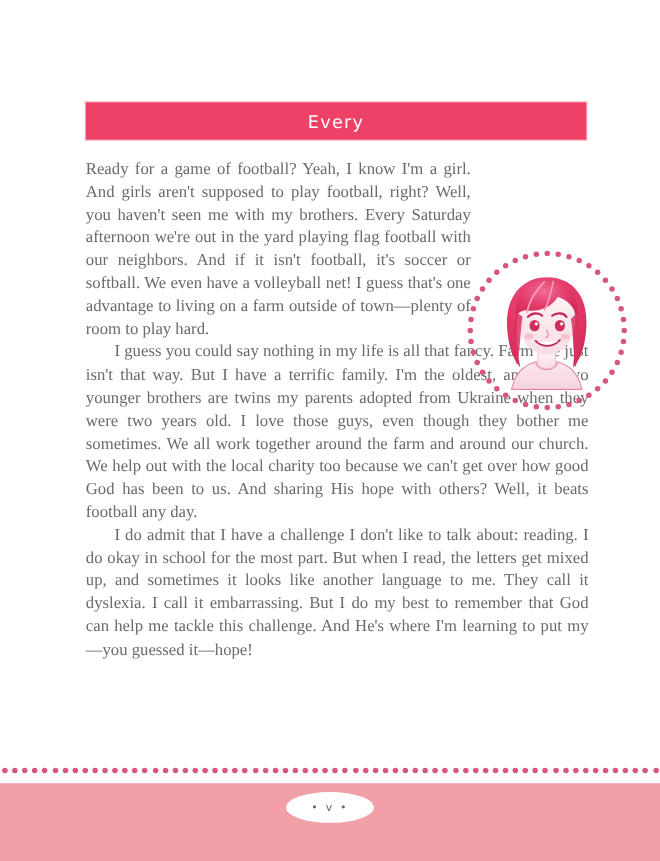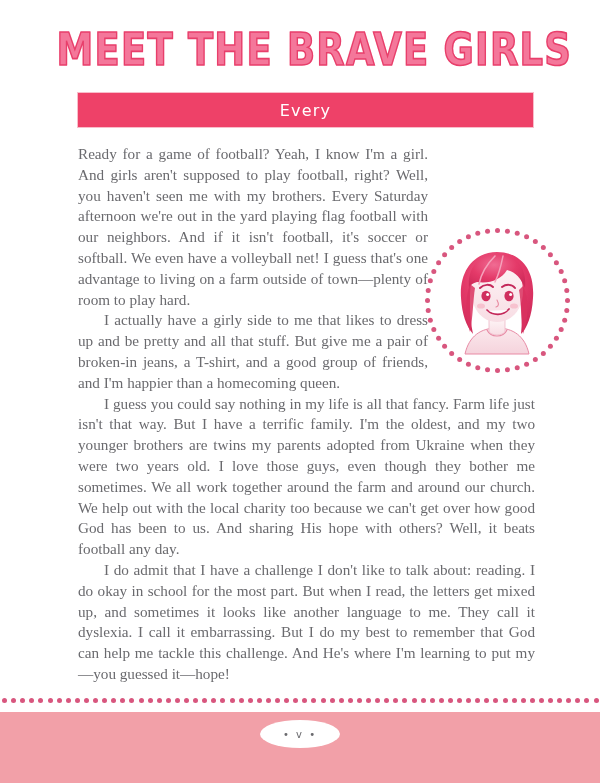--- a/index.html
+++ b/index.html
@@ -170,31 +170,27 @@
     font-size: 10px;
     letter-spacing: 2px;
     color: #6a6a6e;
   }
 </style>
 </head>
 <body>
 
 <div class="page">
 
-  <div class="title-wrap">
-    <span class="chapter-title">MEET THE BRAVE GIRLS</span>
-  </div>
 
   <div class="name-banner">
     <span class="name-text">Every</span>
   </div>
 
   <div class="body-col">
     <p class="first wrap-short">Ready for a game of football? Yeah, I know I'm a girl. And girls aren't supposed to play football, right? Well, you haven't seen me with my brothers. Every Saturday afternoon we're out in the yard playing flag football with our neighbors. And if it isn't football, it's soccer or softball. We even have a volleyball net! I guess that's one advantage to living on a farm outside of town—plenty of room to play hard.</p>
-    <p class="wrap-short2">I actually have a girly side to me that likes to dress up and be pretty and all that stuff. But give me a pair of broken-in jeans, a T-shirt, and a good group of friends, and I'm happier than a homecoming queen.</p>
     <p>I guess you could say nothing in my life is all that fancy. Farm life just isn't that way. But I have a terrific family. I'm the oldest, and my two younger brothers are twins my parents adopted from Ukraine when they were two years old. I love those guys, even though they bother me sometimes. We all work together around the farm and around our church. We help out with the local charity too because we can't get over how good God has been to us. And sharing His hope with others? Well, it beats football any day.</p>
     <p>I do admit that I have a challenge I don't like to talk about: reading. I do okay in school for the most part. But when I read, the letters get mixed up, and sometimes it looks like another language to me. They call it dyslexia. I call it embarrassing. But I do my best to remember that God can help me tackle this challenge. And He's where I'm learning to put my—you guessed it—hope!</p>
   </div>
 
   <div class="portrait">
     <div class="dot-ring" id="portrait-ring">
         <span style="transform: translate(4.28626e-15px, -70px);"></span>
         <span style="transform: translate(9.96204px, -69.2875px);"></span>
         <span style="transform: translate(19.7213px, -67.1645px);"></span>
         <span style="transform: translate(29.0791px, -63.6742px);"></span>

